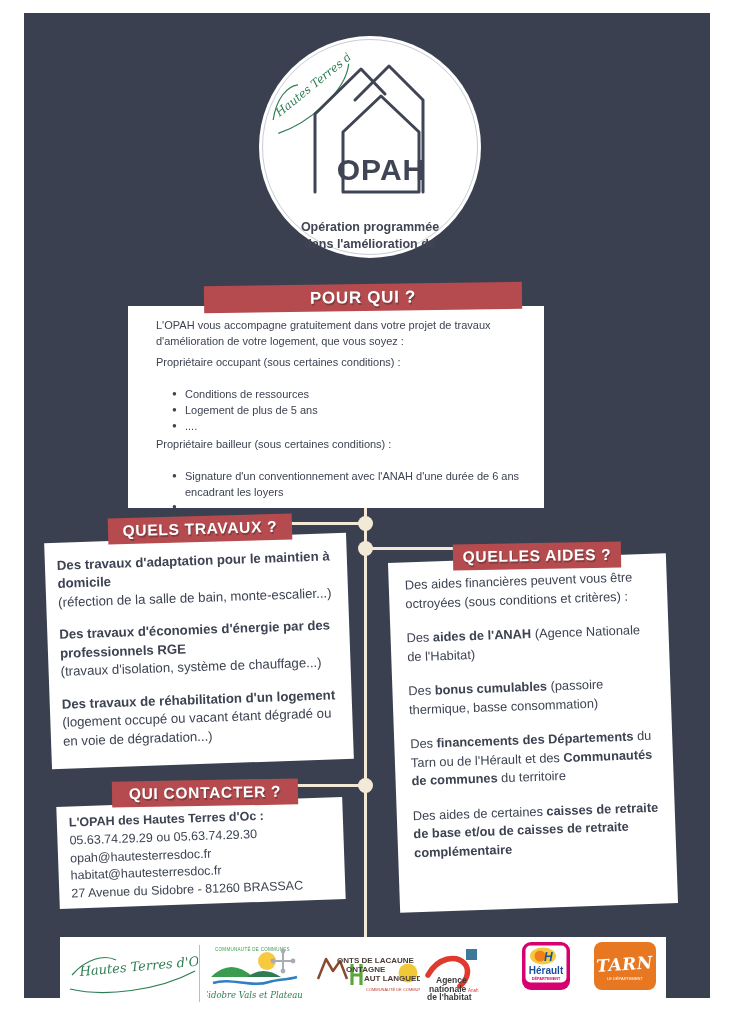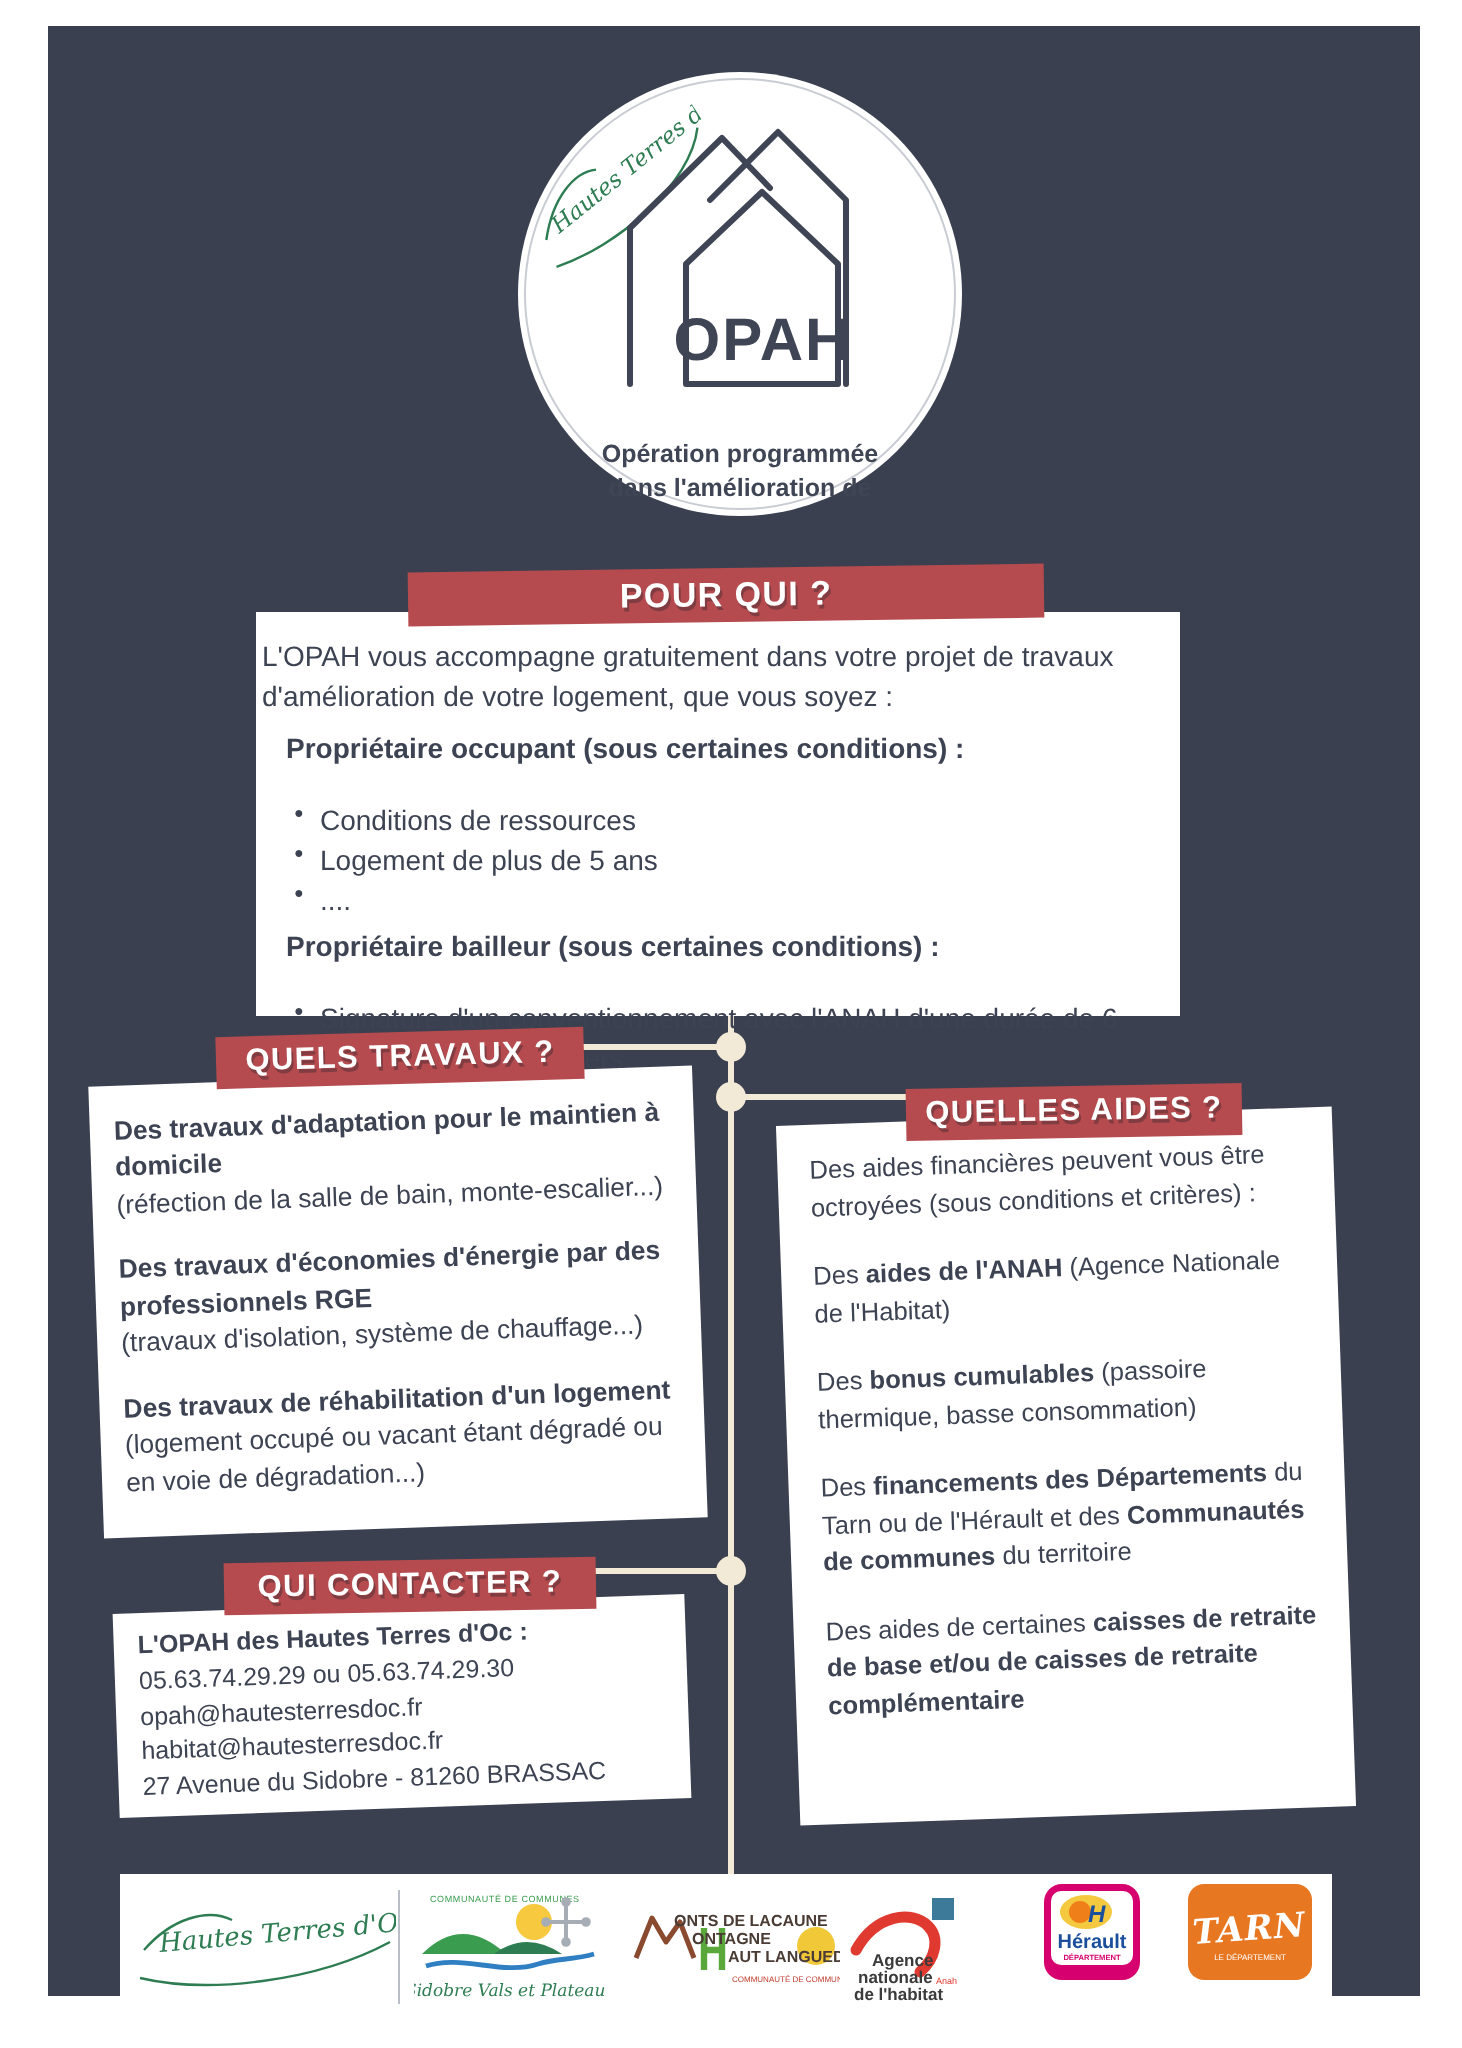--- a/index.html
+++ b/index.html
@@ -41,23 +41,23 @@
     font-weight:bold; letter-spacing:0.7px;
     text-shadow:1px 2px 0 rgba(30,33,42,0.35);
   }
   #banner-pourqui { left:204px; top:284px; width:318px; height:27px; font-size:17px; transform:rotate(-0.8deg); }
   #banner-travaux { left:108px; top:516px; width:184px; height:26px; font-size:15.5px; transform:rotate(-1.6deg); }
   #banner-contacter { left:112px; top:780px; width:186px; height:26px; font-size:15.5px; transform:rotate(-1deg); }
   #banner-aides { left:453px; top:543px; width:168px; height:26px; font-size:15.5px; transform:rotate(-1deg); }
 
   
   .card { position:absolute; background:#ffffff; color:#3d4352; z-index:2; }
-  #box-pourqui { left:128px; top:306px; width:462px; height:202px; padding:10px 16px 6px 3px; box-sizing:border-box; font-size:14px; line-height:1.45; }
+  #box-pourqui { left:128px; top:306px; width:416px; height:202px; padding:10px 16px 6px 28px; box-sizing:border-box; font-size:11px; line-height:1.45; }
   #box-pourqui .intro { margin:2px 0 5px 0; }
-  .group-heading { font-weight:bold; margin:2px 0 1px 12px; }
+  .group-heading { font-weight:normal; margin:2px 0 1px 0; }
   ul.bullets { margin:16px 0 2px 16px; padding:0; list-style:none; }
   ul.bullets li { position:relative; padding-left:13px; }
   ul.bullets li::before { content:"●"; position:absolute; left:0; top:1px; font-size:8px; }
 
   #box-travaux { left:48px; top:538px; width:302px; height:226px; padding:14px 12px; box-sizing:border-box; font-size:13.2px; line-height:1.4; transform:rotate(-2deg); }
   .travaux-item { margin-bottom:14px; }
   .travaux-item .h { font-weight:bold; }
 
   #box-contacter { left:58px; top:802px; width:286px; height:102px; padding:8px 12px; box-sizing:border-box; font-size:12.5px; line-height:1.42; transform:rotate(-2deg); }
   #box-contacter .org { font-weight:bold; }

